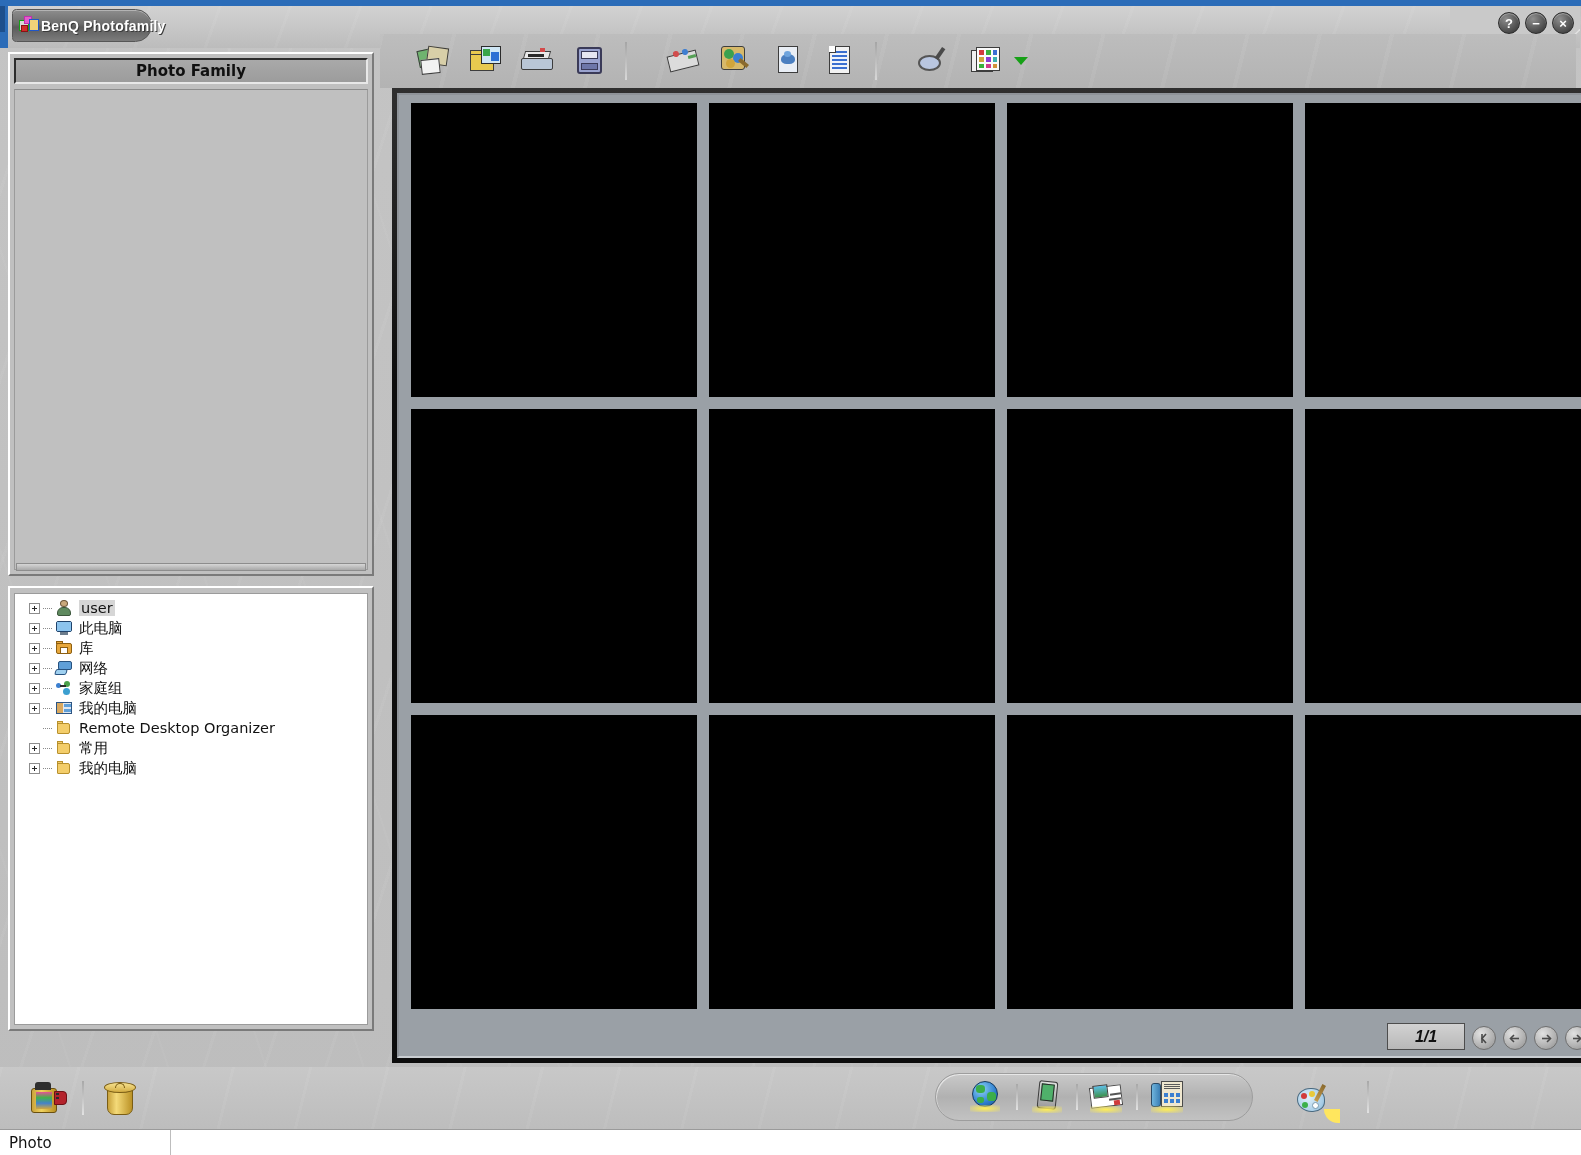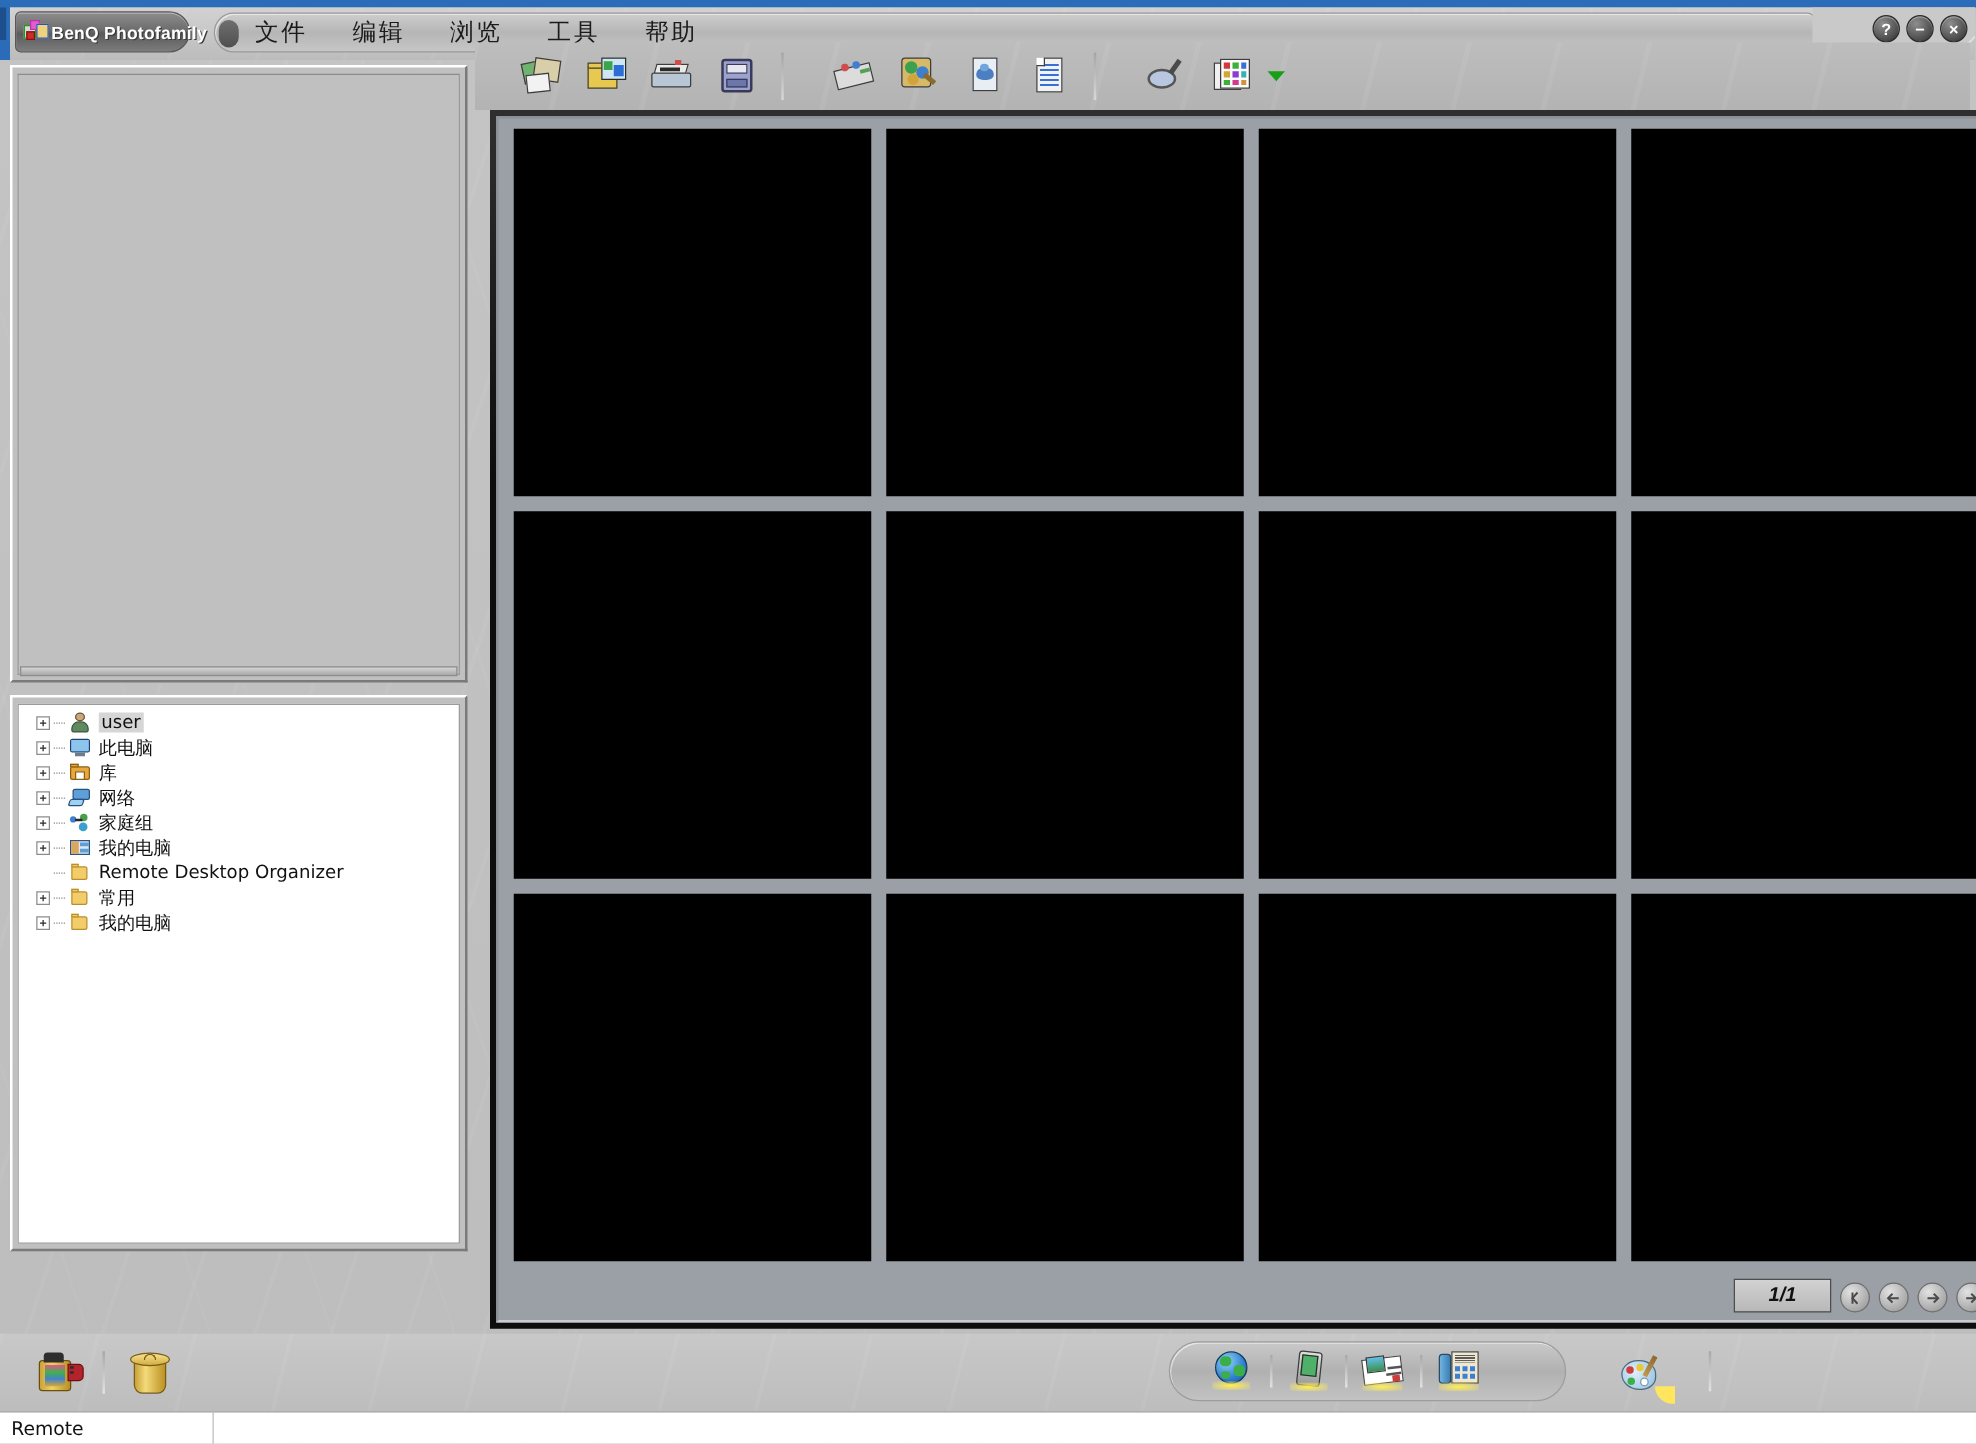--- a/index.html
+++ b/index.html
@@ -315,27 +315,20 @@
     <div class="title-pill">
       <span class="app-ico">
         <i></i>
           <i></i>
           <i></i>
           <i></i>
       </span>
       <span class="t">BenQ Photofamily</span>
     </div>
 
-    <div class="menu-capsule">
-      <span class="menu-item">文件</span>
-      <span class="menu-item">编辑</span>
-      <span class="menu-item">浏览</span>
-      <span class="menu-item">工具</span>
-      <span class="menu-item">帮助</span>
-    </div>
 
     <div class="titlebar-curve"></div>
 
     <div class="win-btns">
       <div class="win-btn">?</div>
       <div class="win-btn">−</div>
       <div class="win-btn">×</div>
     </div>
   </div>
 
@@ -438,20 +431,23 @@
           <b style="left:24px;top:21px;width:4px;height:4px;background:#d2923b;"></b>
         </span>
       </div>
       <div class="tb-caret"></div>
     </div>
   </div>
 
   <div class="left-col">
 
     <div class="panel-outer">
+      <div class="panel-hdr">
+        <span>Photo Family</span>
+      </div>
       <div class="panel-body-gray"></div>
       <div class="panel-scroll-bottom"></div>
     </div>
 
     <div class="panel-outer tree-panel">
       <div class="tree-body">
 
         <div class="tree-row">
           <span class="expander"></span>
           <span class="dots"></span>
@@ -681,17 +677,17 @@
           <b style="left:8px;top:19px;width:6px;height:6px;background:#3bb04a;border-radius:50%;"></b>
           <b style="left:18px;top:19px;width:7px;height:7px;background:#ffffff;border:1px solid #7a9aae;border-radius:50%;"></b>
           <b style="left:24px;top:1px;width:4px;height:18px;background:linear-gradient(#8a6a2e,#c49a4c);transform:rotate(28deg);"></b>
           <b style="left:30px;top:26px;width:16px;height:14px;background:#ffe65e;border-radius:0 0 0 14px;"></b>
         </span>
       </div>
     </div>
   </div>
 
   <div class="statusbar">
-    <span>Remote</span>
+    <span>Photo</span>
     <div class="sb-cell"></div>
   </div>
 
 </div>
 
 </body></html>

